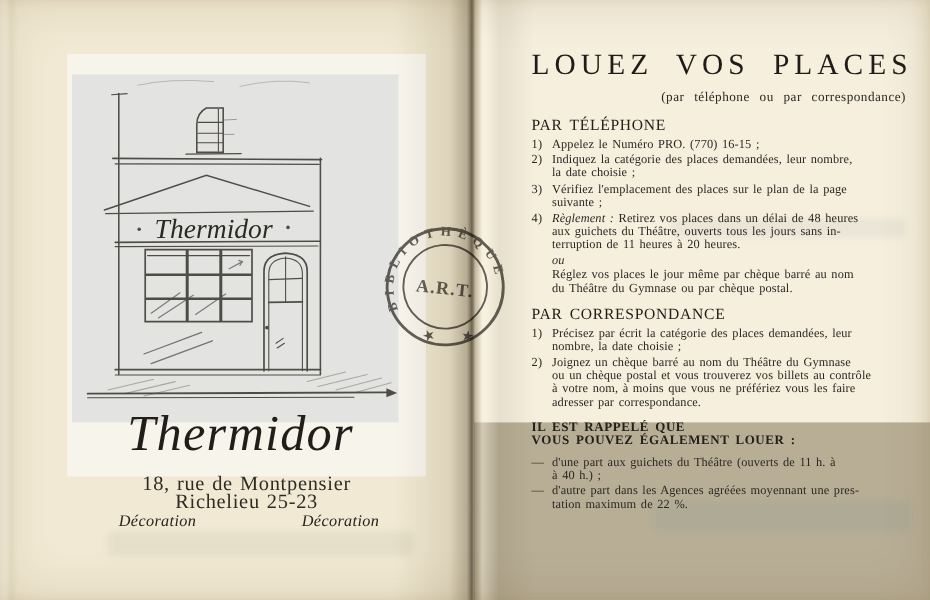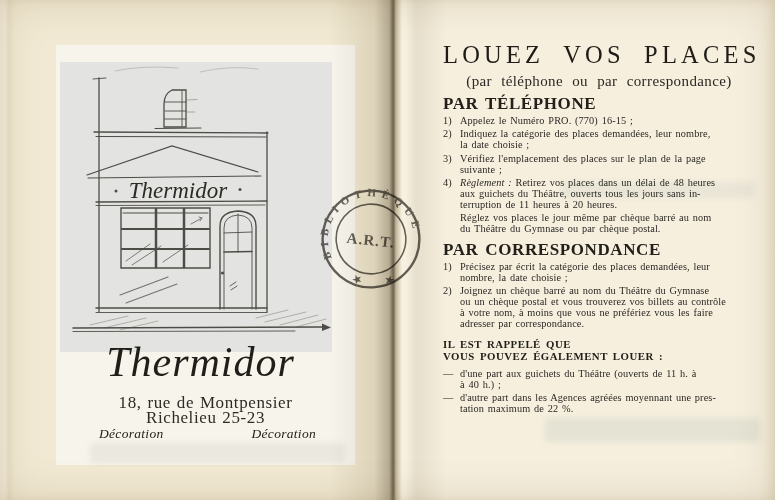--- a/index.html
+++ b/index.html
@@ -6,59 +6,59 @@
   .scan{
     position:relative;width:775px;height:500px;overflow:hidden;
     font-family:"Liberation Serif","DejaVu Serif",serif;color:#2b2824;
   }
   
   .page-left{
     position:absolute;left:0;top:0;width:395px;height:500px;
     background:linear-gradient(90deg,#f8f2e3 0,#f6efdd 5px,#e9e1c9 9px,#f1e9d3 15px,#f1e9d3 82%,#ece3cb 95%,#ddd2b6 100%);
   }
   .page-right{
-    position:absolute;left:395px;top:0;width:380px;height:500px;
+    position:absolute;left:395px;top:0;width:380px;height:352px;
     background:linear-gradient(90deg,#e6dcc2 0,#faf4e4 10px,#f6efde 28px,#f6efde 96%,#efe7d2 100%);
   }
   .gutter{
     position:absolute;left:330px;top:0;width:116px;height:500px;pointer-events:none;
     background:linear-gradient(90deg,
       rgba(90,75,45,0) 0%,
       rgba(90,75,45,0.10) 38%,
       rgba(70,58,36,0.28) 51%,
       rgba(38,30,17,0.62) 54.5%,
       rgba(110,92,62,0.30) 57%,
       rgba(252,246,230,0.40) 62%,
       rgba(90,75,45,0.10) 74%,
       rgba(90,75,45,0) 100%);
   }
   .vignette{position:absolute;inset:0;pointer-events:none;
     box-shadow:inset 0 0 42px rgba(118,94,48,0.20), inset 0 0 8px rgba(118,94,48,0.10);}
   
-  .ad-box{position:absolute;left:56px;top:45px;width:299px;height:420px;background:#f7f4ec;}
+  .ad-box{position:absolute;left:56px;top:45px;width:299px;height:352px;background:#f7f4ec;}
   .sketch-panel{position:absolute;left:4px;top:17px;width:272px;height:290px;background:#e3e4e1;}
   .shop-name{
     position:absolute;left:0;right:10px;top:292px;text-align:center;
     font-style:italic;font-weight:normal;font-size:42px;line-height:50px;
     color:#211e19;letter-spacing:1px;
   }
   .ad-address{position:absolute;left:0;right:0;top:351px;text-align:center;
     font-size:17px;line-height:14.5px;letter-spacing:0.6px;word-spacing:1px;color:#2e2b25;}
   .taglines{position:absolute;left:43px;right:39px;top:381px;display:flex;justify-content:space-between;
     font-style:italic;font-size:13.5px;color:#26231e;letter-spacing:0.3px;}
   
   .sketch-svg{display:block;}
   .sign-script{font-family:"Liberation Serif","DejaVu Serif",serif;font-style:italic;}
   
   .rp-content{position:absolute;left:48px;top:41px;width:312px;
     font-size:10.3px;line-height:10.9px;word-spacing:1.1px;letter-spacing:0.1px;color:#2b2824;}
   .rp-title{font-size:24.5px;line-height:28px;font-weight:normal;letter-spacing:4.2px;word-spacing:9px;
     margin:0 0 7px 0;white-space:nowrap;color:#1f1c17;}
-  .rp-subtitle{text-align:center;font-size:15px;line-height:11px;word-spacing:5px;letter-spacing:0.4px;margin:0 0 11px 0;}
-  .rp-h2{font-size:17px;line-height:11px;font-weight:bold;letter-spacing:0.6px;word-spacing:2px;margin:9px 0 7px 0;color:#23201b;}
+  .rp-subtitle{text-align:right;font-size:11px;line-height:11px;word-spacing:5px;letter-spacing:0.4px;margin:0 0 11px 0;}
+  .rp-h2{font-size:13px;line-height:11px;font-weight:normal;letter-spacing:0.6px;word-spacing:2px;margin:9px 0 7px 0;color:#23201b;}
   .rp-h3{font-size:10.8px;line-height:11.5px;font-weight:bold;letter-spacing:0.5px;word-spacing:2px;
     margin:9px 0 7px 0;white-space:pre-line;color:#23201b;}
   .item{display:flex;margin:0 0 2.5px 0;}
   .marker{width:17px;flex:none;}
   .itext{flex:1;white-space:pre-line;font-family:Liberation Serif, serif;}
   .lead{font-style:italic;}
   .plain{margin:0 0 2.5px 17px;white-space:pre-line;}
   .or-word{font-style:italic;margin-bottom:1px;}
   
   .stamp{position:absolute;left:319px;top:187px;width:104px;height:104px;
@@ -201,20 +201,21 @@
           <span class="marker">3)</span>
           <span class="itext">Vérifiez l'emplacement des places sur le plan de la page
 suivante ;</span>
         </div>
       <div class="item">
           <span class="marker">4)</span>
           <span class="itext"><i class="lead">Règlement :</i> <span>Retirez vos places dans un délai de 48 heures
 aux guichets du Théâtre, ouverts tous les jours sans in-
 terruption de 11 heures à 20 heures.</span></span>
         </div>
+      <div class="plain or-word">ou</div>
       <div class="plain">Réglez vos places le jour même par chèque barré au nom
 du Théâtre du Gymnase ou par chèque postal.</div>
 
       <h2 class="rp-h2">PAR CORRESPONDANCE</h2>
       <div class="item">
           <span class="marker">1)</span>
           <span class="itext">Précisez par écrit la catégorie des places demandées, leur
 nombre, la date choisie ;</span>
         </div>
       <div class="item">

